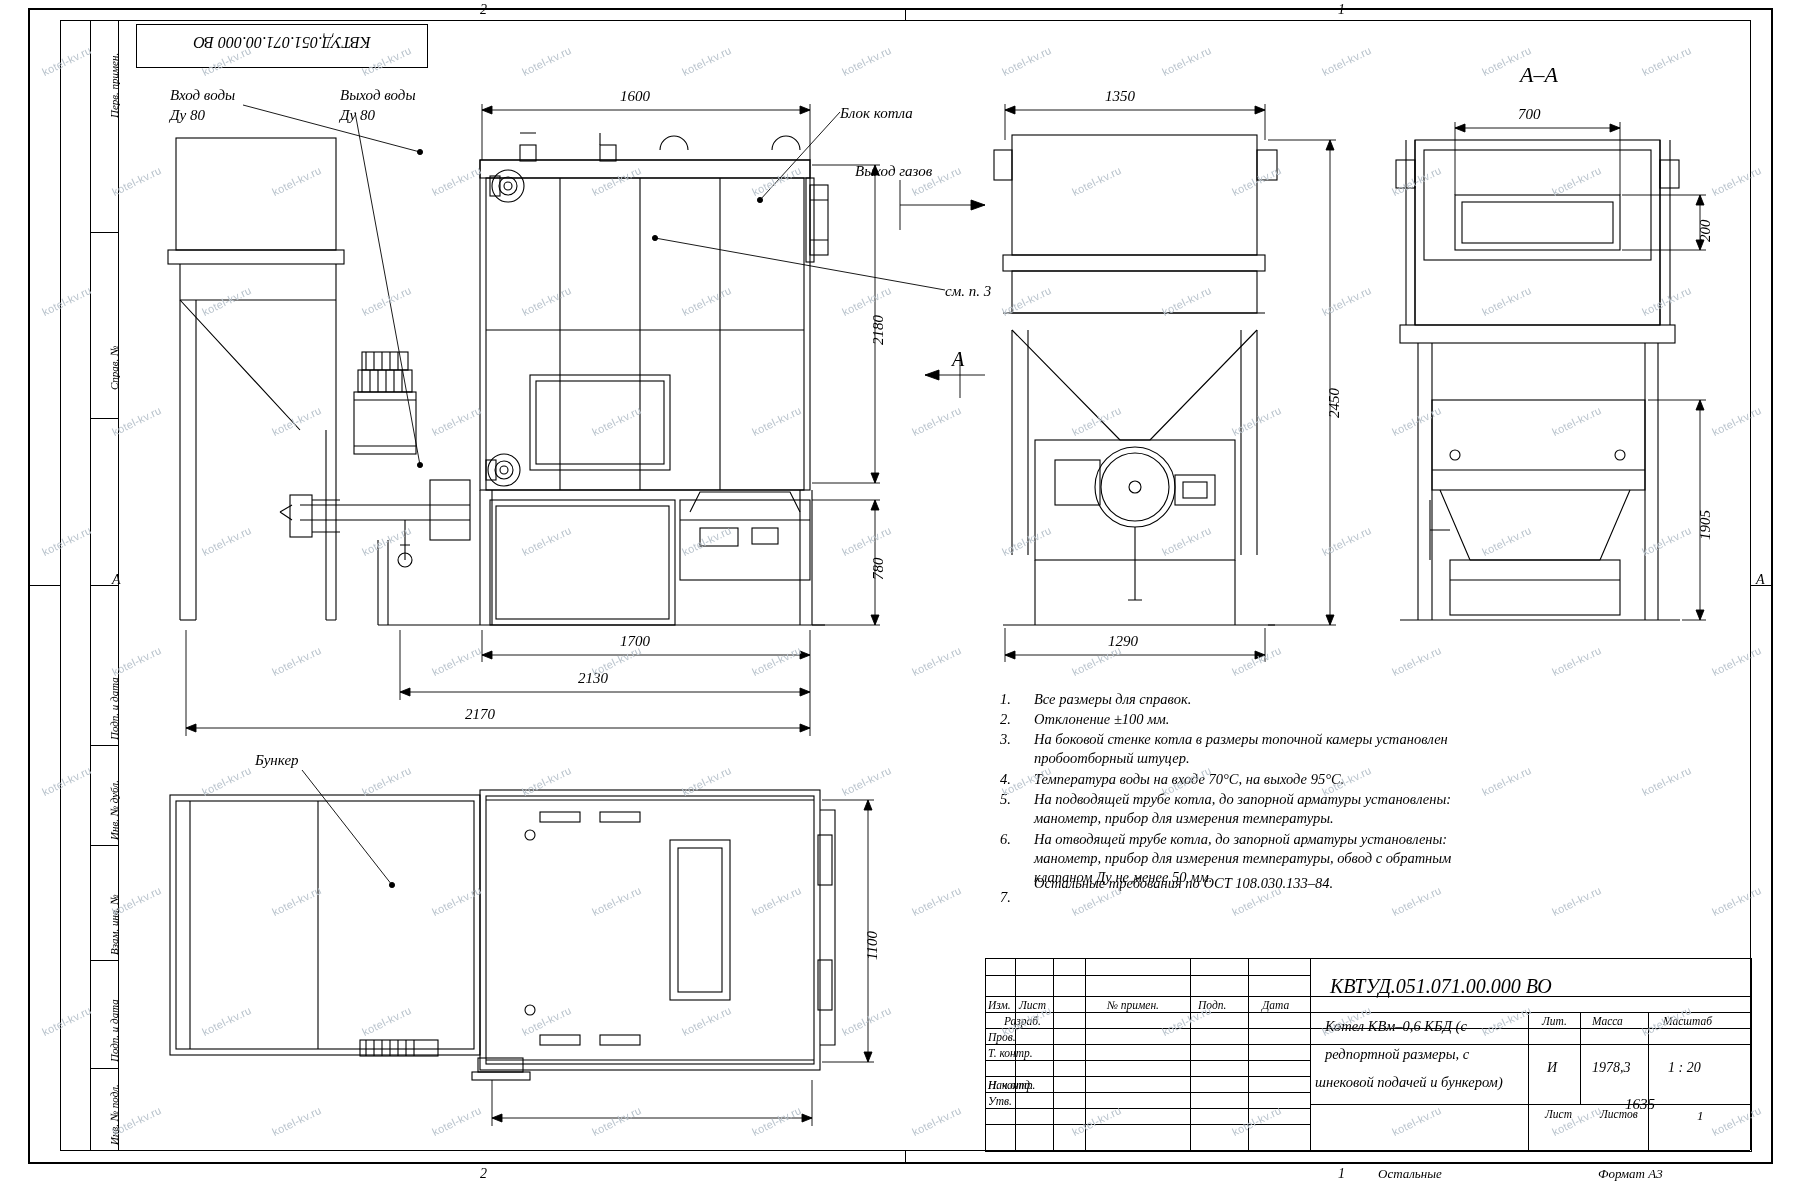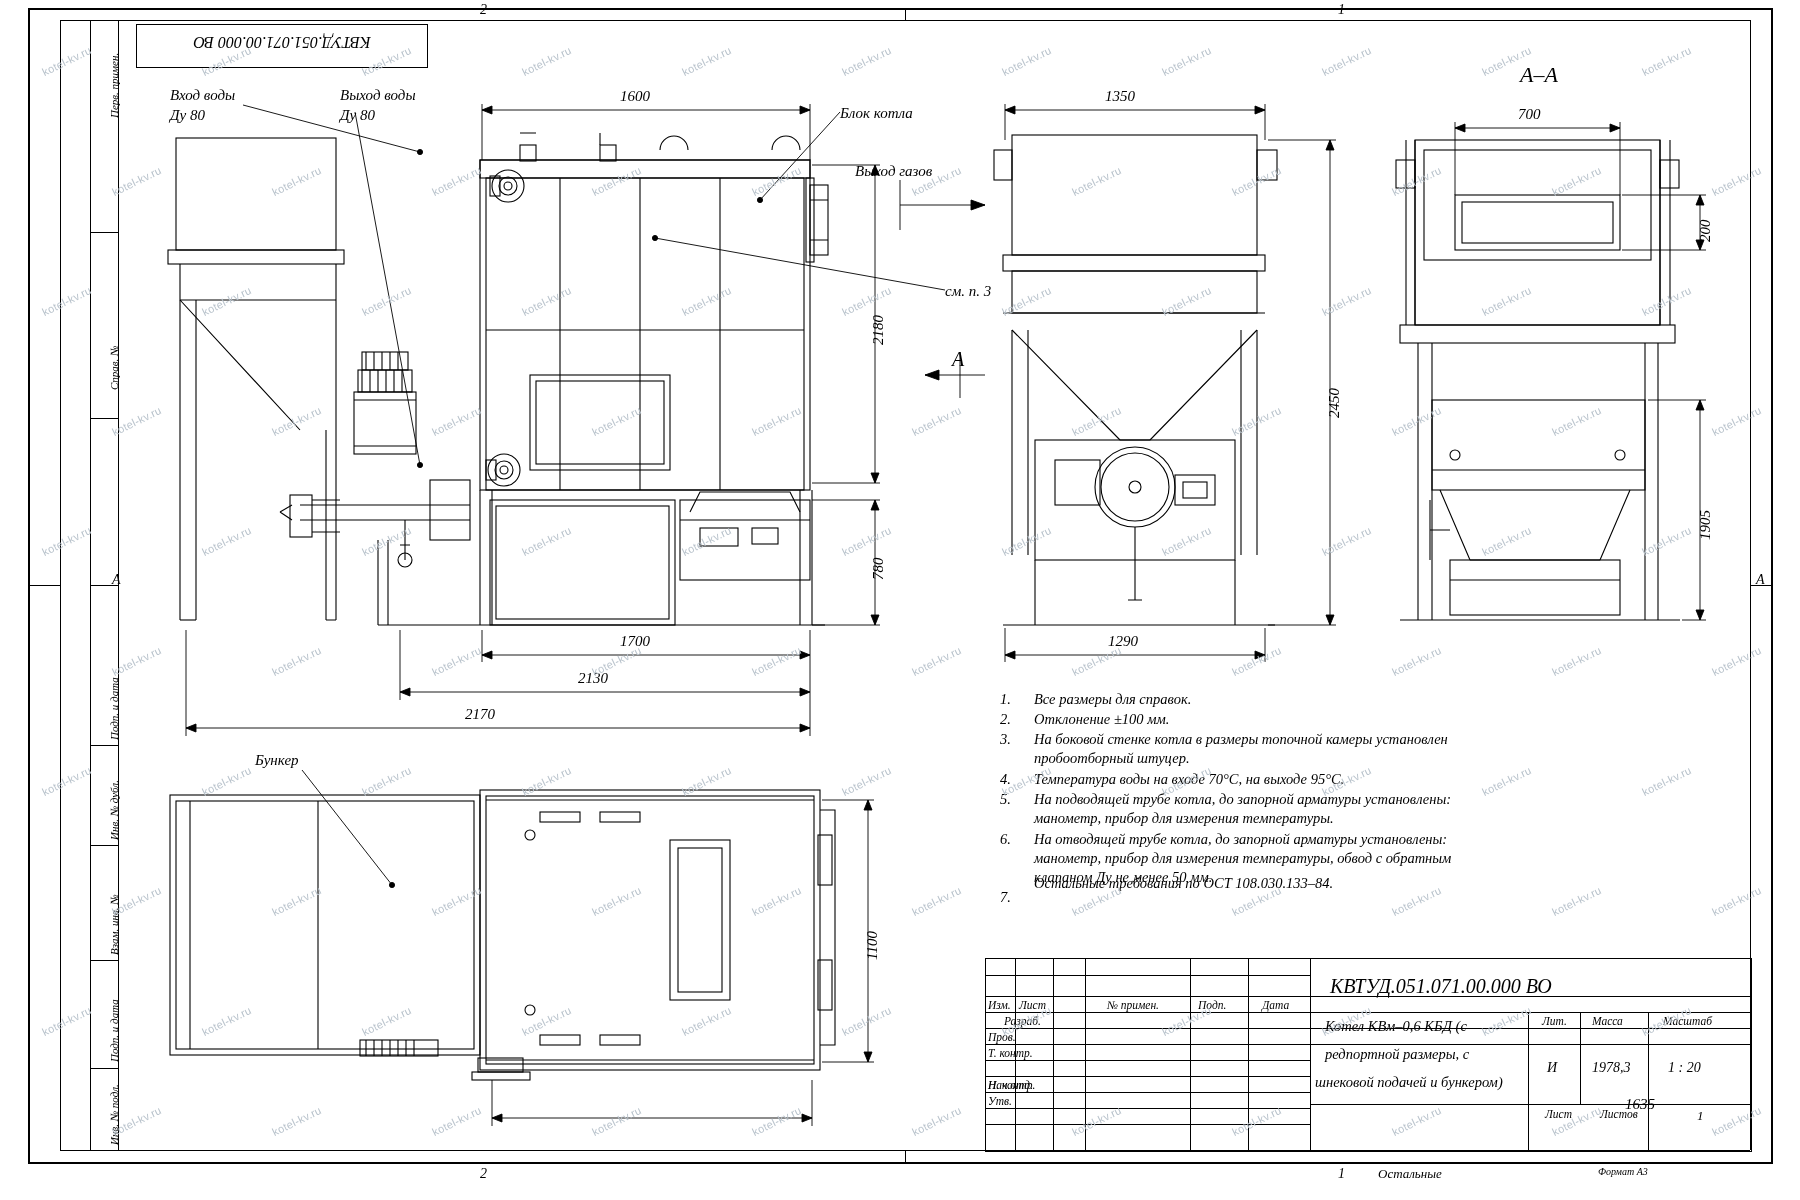--- a/index.html
+++ b/index.html
@@ -420,21 +420,21 @@
 
   <div class="txt it" style="left:1547px;top:1060px;font-size:14px;">И</div>
   <div class="txt it" style="left:1592px;top:1060px;font-size:14px;">1978,3</div>
   <div class="txt it" style="left:1668px;top:1060px;font-size:14px;">1 : 20</div>
 
   <div class="tbl-cell" style="left:1545px;top:1108px;">Лист</div>
   <div class="tbl-cell" style="left:1600px;top:1108px;">Листов</div>
   <div class="txt it" style="left:1697px;top:1108px;font-size:13px;">1</div>
 
   <div class="txt it" style="left:1378px;top:1166px;font-size:13px;">Остальные</div>
-  <div class="txt it" style="left:1598px;top:1166px;font-size:10px;">Формат А3</div>
+  <div class="txt it" style="left:1598px;top:1166px;font-size:13px;">Формат А3</div>
 
   <div id="wm-layer">
       <div class="wm" style="left: 40px; top: 55px; color: rgb(185, 195, 204);">kotel-kv.ru</div>
       <div class="wm" style="left: 200px; top: 55px; color: rgb(185, 195, 204);">kotel-kv.ru</div>
       <div class="wm" style="left: 360px; top: 55px; color: rgb(185, 195, 204);">kotel-kv.ru</div>
       <div class="wm" style="left: 520px; top: 55px; color: rgb(185, 195, 204);">kotel-kv.ru</div>
       <div class="wm" style="left: 680px; top: 55px; color: rgb(185, 195, 204);">kotel-kv.ru</div>
       <div class="wm" style="left: 840px; top: 55px; color: rgb(185, 195, 204);">kotel-kv.ru</div>
       <div class="wm" style="left: 1000px; top: 55px; color: rgb(185, 195, 204);">kotel-kv.ru</div>
       <div class="wm" style="left: 1160px; top: 55px; color: rgb(185, 195, 204);">kotel-kv.ru</div>

